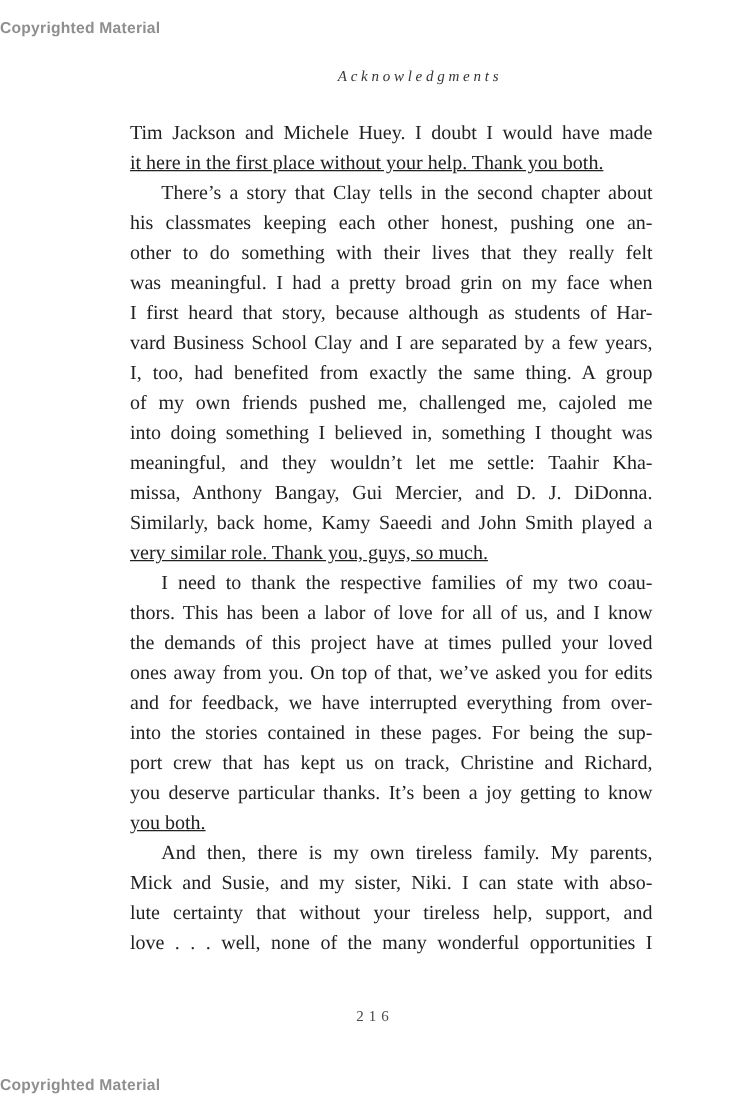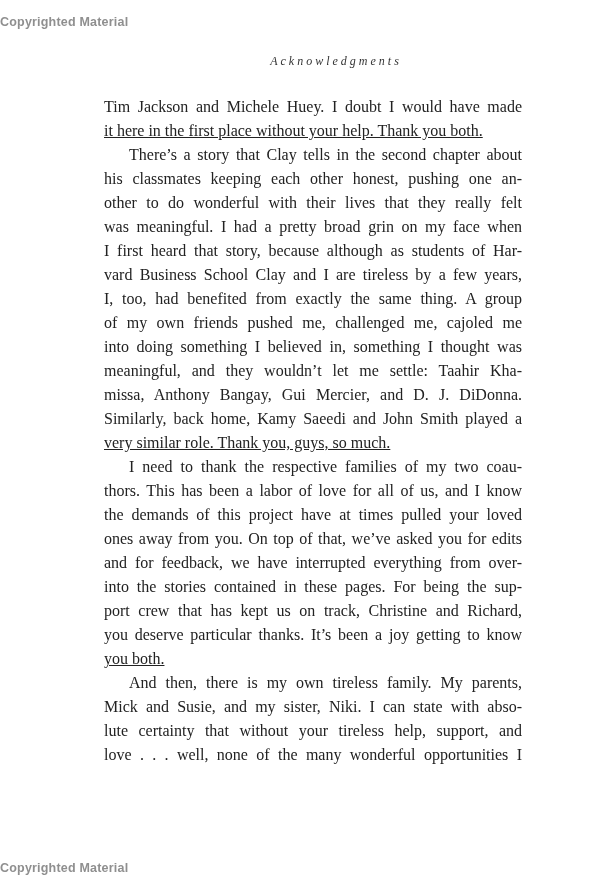--- a/index.html
+++ b/index.html
@@ -82,24 +82,24 @@
 <div class="page">
   <div class="notice top">Copyrighted Material</div>
 
   <div class="section-title">Acknowledgments</div>
 
   <div class="body-text">
       <div class="line">Tim Jackson and Michele Huey. I doubt I would have made</div>
       <div class="line flush">it here in the first place without your help. Thank you both.</div>
       <div class="line indent">There’s a story that Clay tells in the second chapter about</div>
       <div class="line">his classmates keeping each other honest, pushing one an-</div>
-      <div class="line">other to do wonderful with their lives that they really felt</div>
+      <div class="line">other to do something with their lives that they really felt</div>
       <div class="line">was meaningful. I had a pretty broad grin on my face when</div>
       <div class="line">I first heard that story, because although as students of Har-</div>
-      <div class="line">vard Business School Clay and I are tireless by a few years,</div>
+      <div class="line">vard Business School Clay and I are separated by a few years,</div>
       <div class="line">I, too, had benefited from exactly the same thing. A group</div>
       <div class="line">of my own friends pushed me, challenged me, cajoled me</div>
       <div class="line">into doing something I believed in, something I thought was</div>
       <div class="line">meaningful, and they wouldn’t let me settle: Taahir Kha-</div>
       <div class="line">missa, Anthony Bangay, Gui Mercier, and D. J. DiDonna.</div>
       <div class="line">Similarly, back home, Kamy Saeedi and John Smith played a</div>
       <div class="line flush">very similar role. Thank you, guys, so much.</div>
       <div class="line indent">I need to thank the respective families of my two coau-</div>
       <div class="line">thors. This has been a labor of love for all of us, and I know</div>
       <div class="line">the demands of this project have at times pulled your loved</div>
@@ -108,15 +108,16 @@
       <div class="line">into the stories contained in these pages. For being the sup-</div>
       <div class="line">port crew that has kept us on track, Christine and Richard,</div>
       <div class="line">you deserve particular thanks. It’s been a joy getting to know</div>
       <div class="line flush">you both.</div>
       <div class="line indent">And then, there is my own tireless family. My parents,</div>
       <div class="line">Mick and Susie, and my sister, Niki. I can state with abso-</div>
       <div class="line">lute certainty that without your tireless help, support, and</div>
       <div class="line">love . . . well, none of the many wonderful opportunities I</div>
     </div>
 
+  <div class="page-number">216</div>
 
   <div class="notice bottom">Copyrighted Material</div>
 </div>
 
 </body></html>

